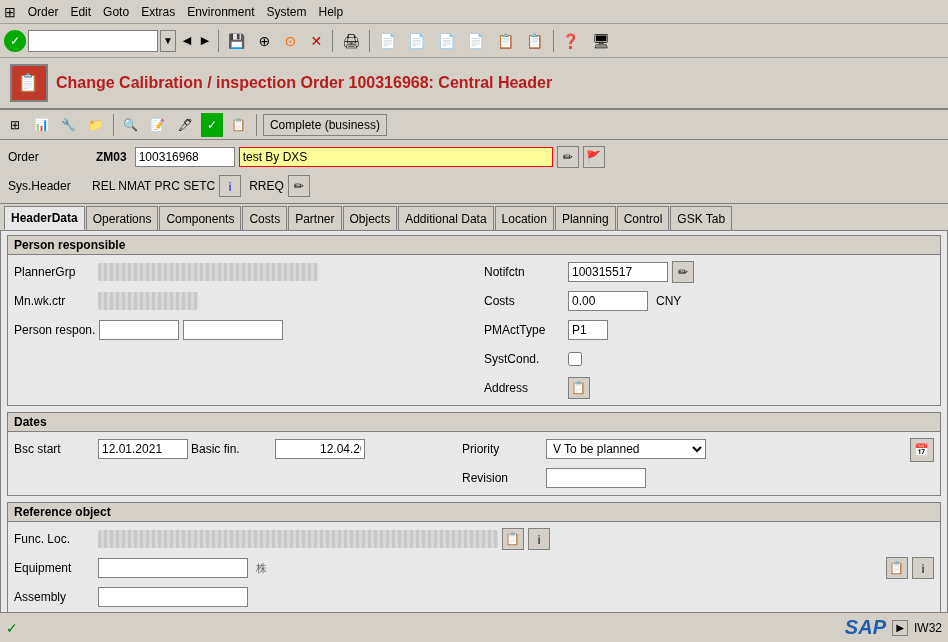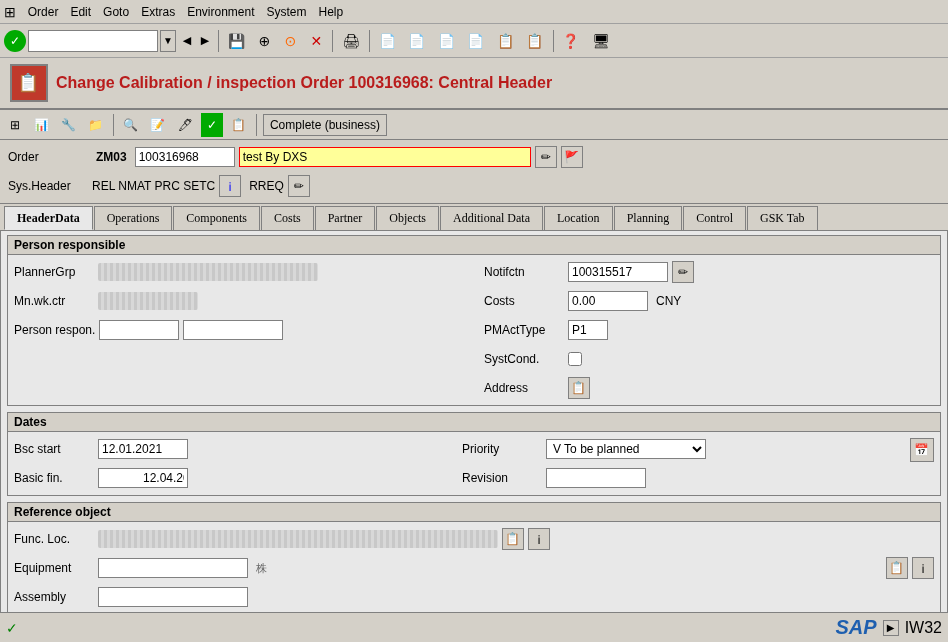--- a/index.html
+++ b/index.html
@@ -25,21 +25,21 @@
     
     .sec-toolbar { background: #d4d0c8; padding: 2px 4px; display: flex; align-items: center; gap: 4px; border-bottom: 1px solid #a0a0a0; height: 30px; }
     .sec-toolbar-btn { background: #d4d0c8; border: 1px solid transparent; padding: 1px 3px; cursor: pointer; font-size: 12px; display: flex; align-items: center; justify-content: center; min-width: 22px; height: 24px; }
     .status-badge { background: #d4d0c8; border: 1px solid #808080; padding: 1px 6px; font-size: 12px; height: 22px; display: flex; align-items: center; }
     .field-row { display: flex; align-items: center; gap: 4px; margin: 2px 0; height: 22px; }
     .field-label { color: #000; font-size: 12px; min-width: 80px; }
     .status-text { font-size: 12px; color: #000; }
 
     
     .tab-bar { display: flex; align-items: flex-end; gap: 1px; padding: 2px 4px 0; background: #d4d0c8; }
-    .tab { background: #d4d0c8; border: 1px solid #808080; border-bottom: none; padding: 3px 12px; cursor: pointer; font-size: 12px; height: 24px; display: flex; align-items: center; font-family: Liberation Serif, serif; }
+    .tab { background: #d4d0c8; border: 1px solid #808080; border-bottom: none; padding: 3px 6px; cursor: pointer; font-size: 12px; height: 24px; display: flex; align-items: center; }
     .tab.active { background: #e8e8e8; border-bottom: 1px solid #e8e8e8; font-weight: bold; }
 
     
     .content-area { background: #e8e8e8; padding: 6px; border: 1px solid #808080; }
 
     
     .section-box { border: 1px solid #808080; margin-bottom: 6px; background: #e8e8e8; }
     .section-title { background: #d4d0c8; padding: 2px 6px; font-weight: bold; font-size: 12px; border-bottom: 1px solid #808080; }
     .section-content { padding: 4px 6px; }
 
@@ -142,21 +142,21 @@
   <button class="sec-toolbar-btn">📋</button>
   <div class="toolbar-separator"></div>
   <span class="status-badge">Complete (business)</span>
 </div>
 
 <div style="background:#d4d0c8; padding: 4px 8px; display:flex; flex-direction:column; gap:3px; border-bottom:1px solid #808080;">
   <div class="field-row">
     <span class="field-label">Order</span>
     <span style="background:#d4d0c8; padding:1px 4px; font-size:12px; font-weight:bold;">ZM03</span>
     <input type="text" class="input-field" style="width: 100px;" value="100316968">
-    <input type="text" class="input-field-yellow" style="width: 292px;" value="test By DXS">
+    <input type="text" class="input-field-yellow" style="width: 314px;" value="test By DXS">
     <button class="icon-btn">✏</button>
     <button class="icon-btn">🚩</button>
   </div>
   <div class="field-row">
     <span class="field-label">Sys.Header</span>
     <span class="status-text">REL   NMAT  PRC   SETC</span>
     <button class="icon-btn" style="font-size:12px;color:blue;">ℹ</button>
     <span class="status-text" style="margin-left:4px;">RREQ</span>
     <button class="icon-btn">✏</button>
   </div>
@@ -221,21 +221,21 @@
           <span class="field-label">Address</span>
           <button class="icon-btn">📋</button>
         </div>
       </div>
     </div>
   </div>
 
   <div class="section-box">
     <div class="section-title">Dates</div>
     <div class="section-content" style="display:flex; gap:20px; align-items:flex-start;">
-      <div style="display:flex; flex-direction:column; gap:3px; flex:1;">
+      <div style="display:flex; gap:3px; flex:1;">
         <div class="field-row">
           <span class="field-label">Bsc start</span>
           <input type="text" class="input-field" style="width: 90px;" value="12.01.2021">
         </div>
         <div class="field-row">
           <span class="field-label">Basic fin.</span>
           <input type="text" class="input-field" style="width: 90px; padding-left: 44px;" value="12.04.2021">
         </div>
       </div>
       <div style="display:flex; flex-direction:column; gap:3px; flex:1;">
@@ -286,15 +286,15 @@
   </div>
 </div>
 
 <div class="status-bar">
   <div class="status-msg">
     <span class="check-icon">✓</span>
   </div>
   <div class="status-right">
     <span class="sap-logo">SAP</span>
     <button class="scroll-btn">▶</button>
-    <span style="font-size:16px;">IW32</span>
+    <span style="font-size:12px;">IW32</span>
   </div>
 </div>
 
 </body></html>

